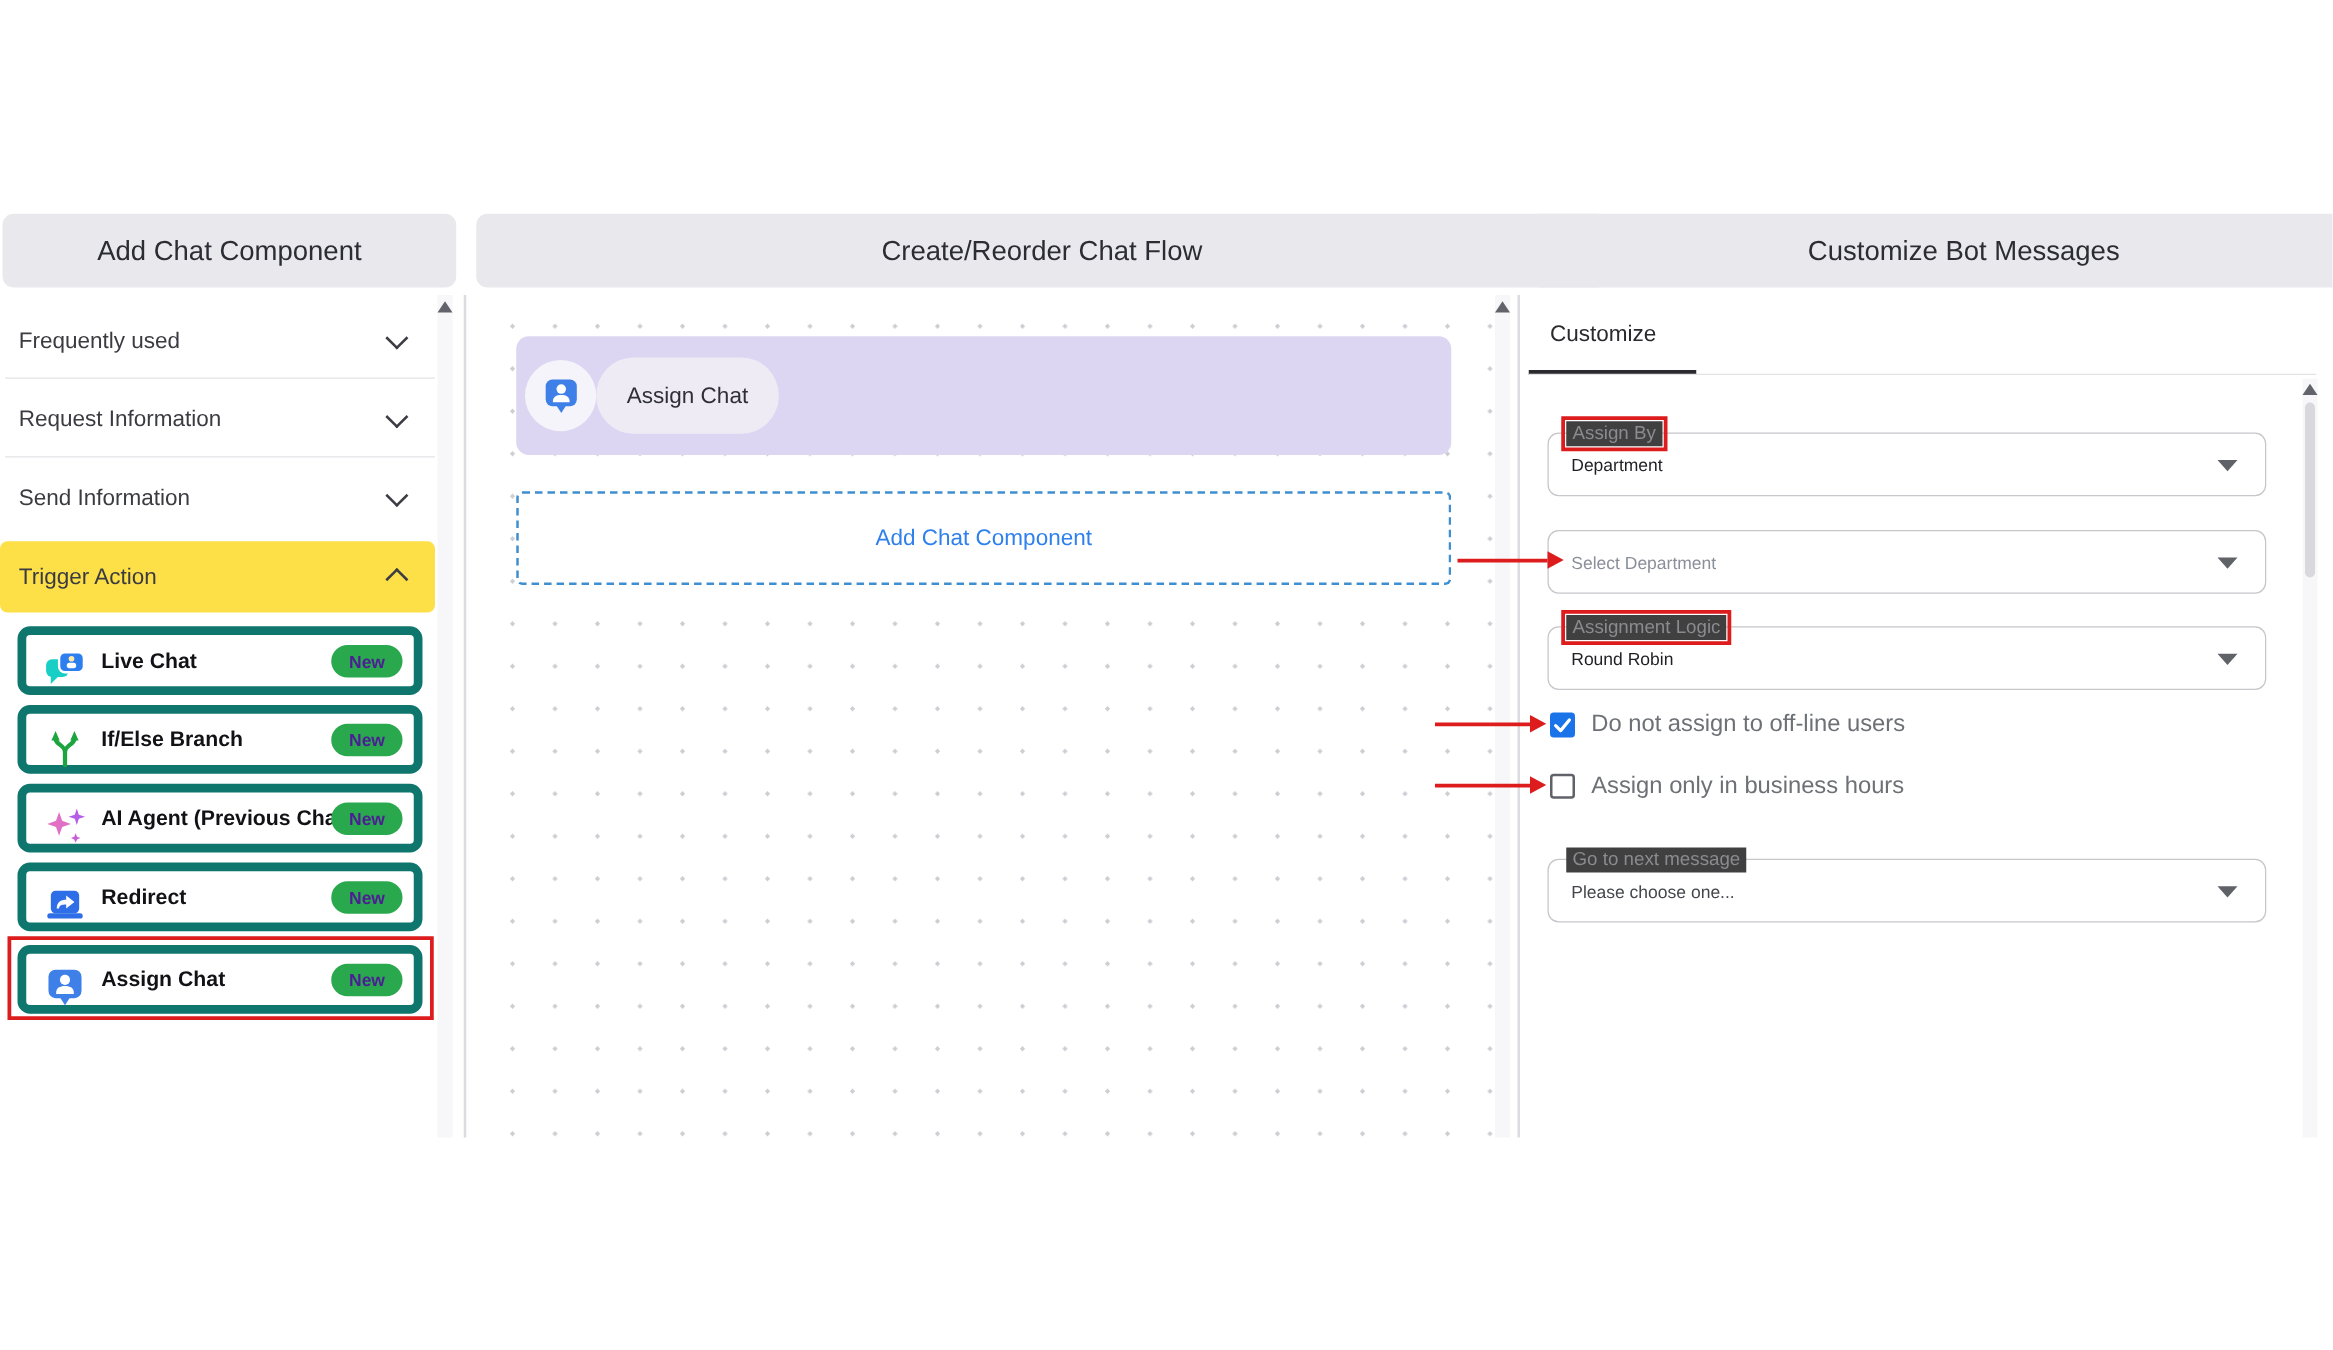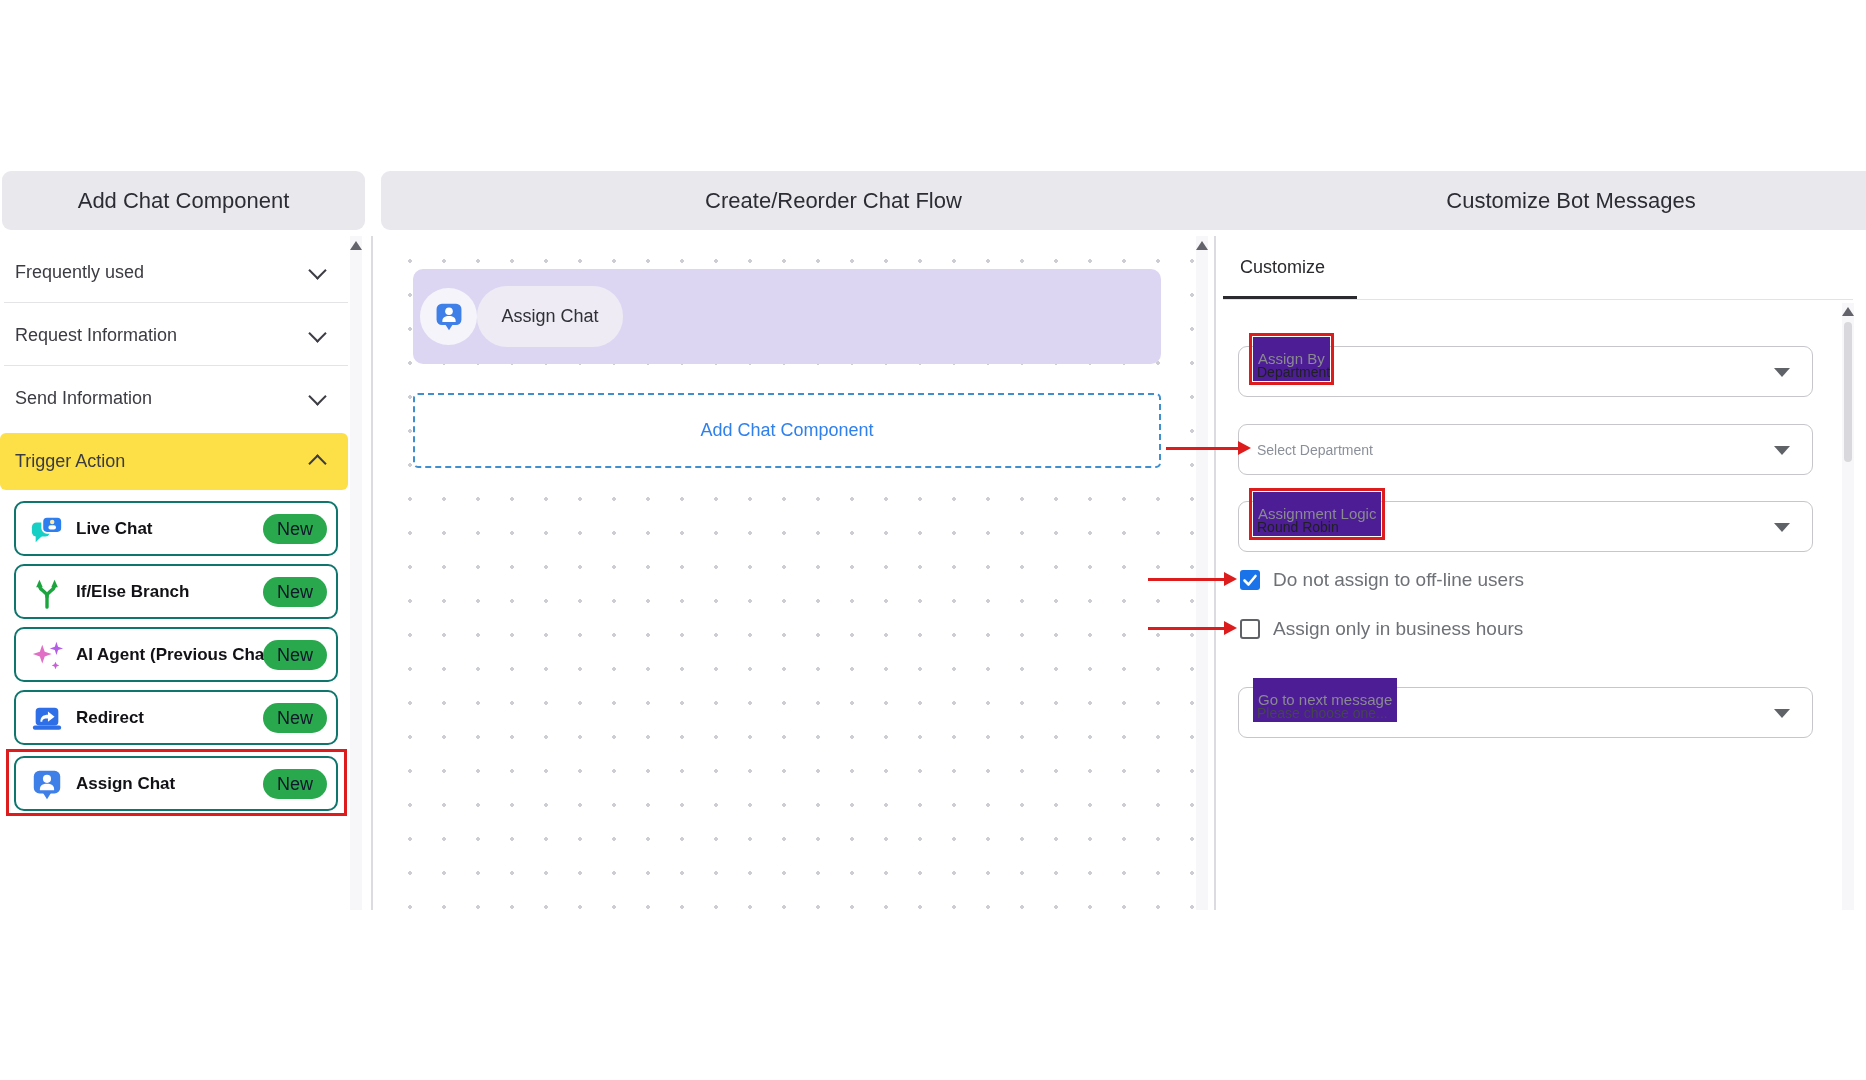--- a/index.html
+++ b/index.html
@@ -10,39 +10,39 @@
   .vdiv{position:absolute;top:236px;height:674px;width:2px;background:#dcdce0;}
   .scroll-track{position:absolute;top:236px;height:674px;width:12px;background:#f7f7f9;}
   .scroll-up{position:absolute;width:0;height:0;border-left:6px solid transparent;border-right:6px solid transparent;border-bottom:9px solid #63636b;}
   .scroll-thumb{position:absolute;width:8px;border-radius:4px;background:#d9d9dd;}
   
   .acc-row{position:absolute;left:0;width:348px;height:57px;display:flex;align-items:center;font-size:18px;color:#3b3b42;padding-left:15px;box-sizing:border-box;cursor:pointer;}
   .acc-div{position:absolute;left:4px;width:344px;height:1px;background:#e4e4e7;}
   .chev{position:absolute;right:24px;width:11px;height:11px;border-right:2.5px solid #3c3c44;border-bottom:2.5px solid #3c3c44;}
   .chev.down{transform:rotate(45deg);margin-top:-4px;}
   .chev.up{transform:rotate(-135deg);margin-top:4px;}
-  .item-card{position:absolute;left:14px;width:324px;height:55px;background:#fff;border:2px solid #0f766e;border-radius:10px;box-sizing:border-box;cursor:grab;}
+  .item-card{position:absolute;left:14px;width:324px;height:55px;background:#fff;border:7px solid #0f766e;border-radius:10px;box-sizing:border-box;cursor:grab;}
   .item-icon{position:absolute;left:14px;top:10px;width:34px;height:34px;}
   .item-label{position:absolute;left:60px;top:50%;transform:translateY(-50%);font-size:17px;font-weight:bold;color:#121216;white-space:nowrap;max-width:212px;overflow:hidden;}
-  .badge{position:absolute;right:9px;top:50%;transform:translateY(-50%);background:#2aa84e;color:#0f172a;font-size:18px;font-weight:normal;padding:6px 14px;border-radius:999px;line-height:1;}
+  .badge{position:absolute;right:9px;top:50%;transform:translateY(-50%);background:#2aa84e;color:#4c1d95;font-size:14px;font-weight:bold;padding:6px 14px;border-radius:999px;line-height:1;}
   .ann-rect{position:absolute;border:3px solid #dd1d1d;box-sizing:border-box;}
   
   .canvas{position:absolute;left:381px;top:236px;width:815px;height:674px;background-image:radial-gradient(circle,#cdced3 1.6px,transparent 1.8px);background-size:34px 34px;background-position:12px 8px;}
   .flow-node{position:absolute;left:32px;top:33px;width:748px;height:95px;background:#ddd6f2;border-radius:10px;cursor:grab;}
   .node-circle{position:absolute;left:7px;top:19px;width:57px;height:57px;border-radius:50%;background:#f6f4fb;display:flex;align-items:center;justify-content:center;}
   .node-pill{position:absolute;left:64px;top:17px;width:146px;height:61px;background:#eeebf5;border-radius:30px;display:flex;align-items:center;justify-content:center;font-size:18px;color:#2f2f35;}
   .add-box{position:absolute;left:32px;top:157px;width:748px;height:75px;border:2px dashed #3e8ed0;border-radius:5px;box-sizing:border-box;background:#fff;display:flex;align-items:center;justify-content:center;font-size:18px;color:#2f80ed;font-weight:500;cursor:pointer;}
   
   .tab-label{position:absolute;left:1240px;top:257px;font-size:18px;color:#2a2a2e;cursor:pointer;}
   .tab-underline{position:absolute;left:1223px;top:296px;width:134px;height:4px;background:#2b2b2f;}
   .tab-border{position:absolute;left:1223px;top:299px;width:630px;height:1px;background:#e3e3e6;}
   .field{position:absolute;left:1238px;width:575px;height:51px;border:1px solid #c6c6cb;border-radius:9px;background:#fff;box-sizing:border-box;cursor:pointer;}
   .field-value{position:absolute;left:18px;top:50%;transform:translateY(-50%);font-size:14px;color:#1f1f24;white-space:nowrap;}
   .field-value.placeholder{color:#8a8f99;}
-  .float-label{position:absolute;left:14px;top:-10px;background:#4c1d95;padding:12px 5px;font-size:15px;color:#8a8a8f;line-height:20px;white-space:nowrap;}
+  .float-label{position:absolute;left:14px;top:-10px;background:#404040;padding:0 5px;font-size:15px;color:#8a8a8f;line-height:20px;white-space:nowrap;}
   .float-label.annotated{outline:3px solid #dd1d1d;outline-offset:1px;}
   .caret{position:absolute;right:22px;top:50%;margin-top:-4px;width:0;height:0;border-left:8px solid transparent;border-right:8px solid transparent;border-top:9px solid #5f6368;}
   .checkbox{position:absolute;left:1240px;width:20px;height:20px;border-radius:3px;box-sizing:border-box;cursor:pointer;}
   .checkbox.checked{background:#1a73e8;}
   .checkbox.unchecked{background:#fff;border:2px solid #5f6368;}
   .cb-label{position:absolute;left:1273px;font-size:19px;color:#6d7075;white-space:nowrap;}
   
   .red-arrow{position:absolute;height:3px;background:#dd1d1d;}
   .red-arrow::after{content:'';position:absolute;right:-13px;top:-6px;width:0;height:0;border-left:13px solid #dd1d1d;border-top:7px solid transparent;border-bottom:7px solid transparent;}
 </style>

